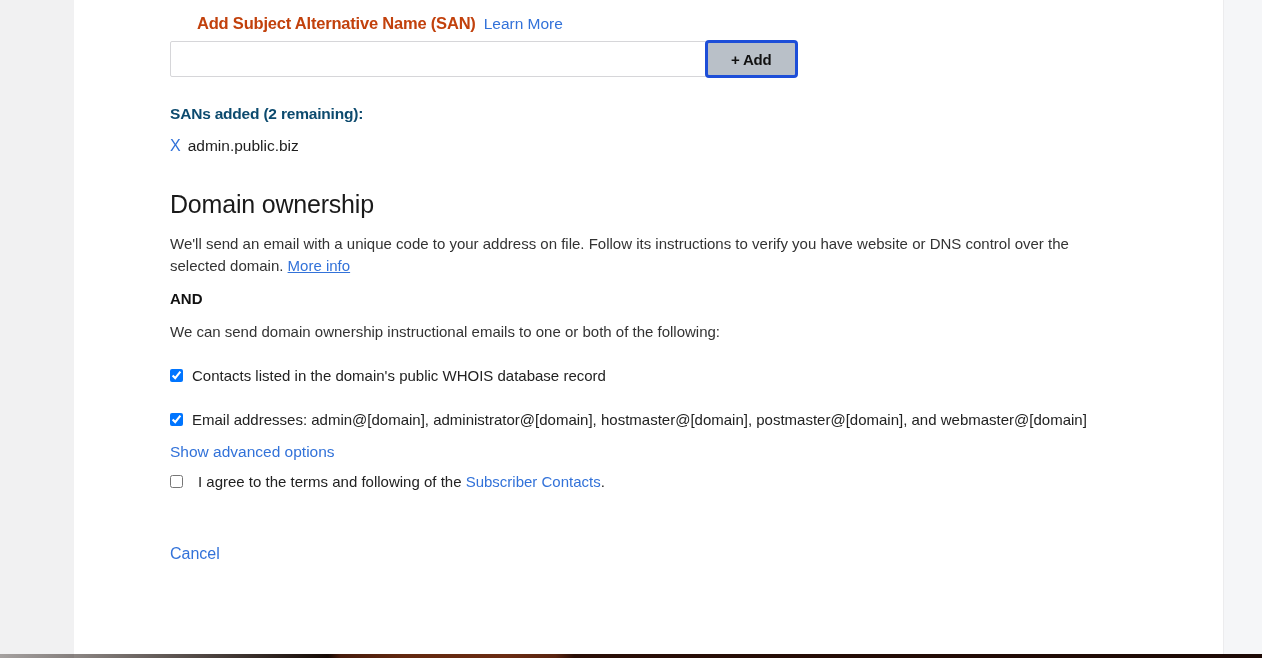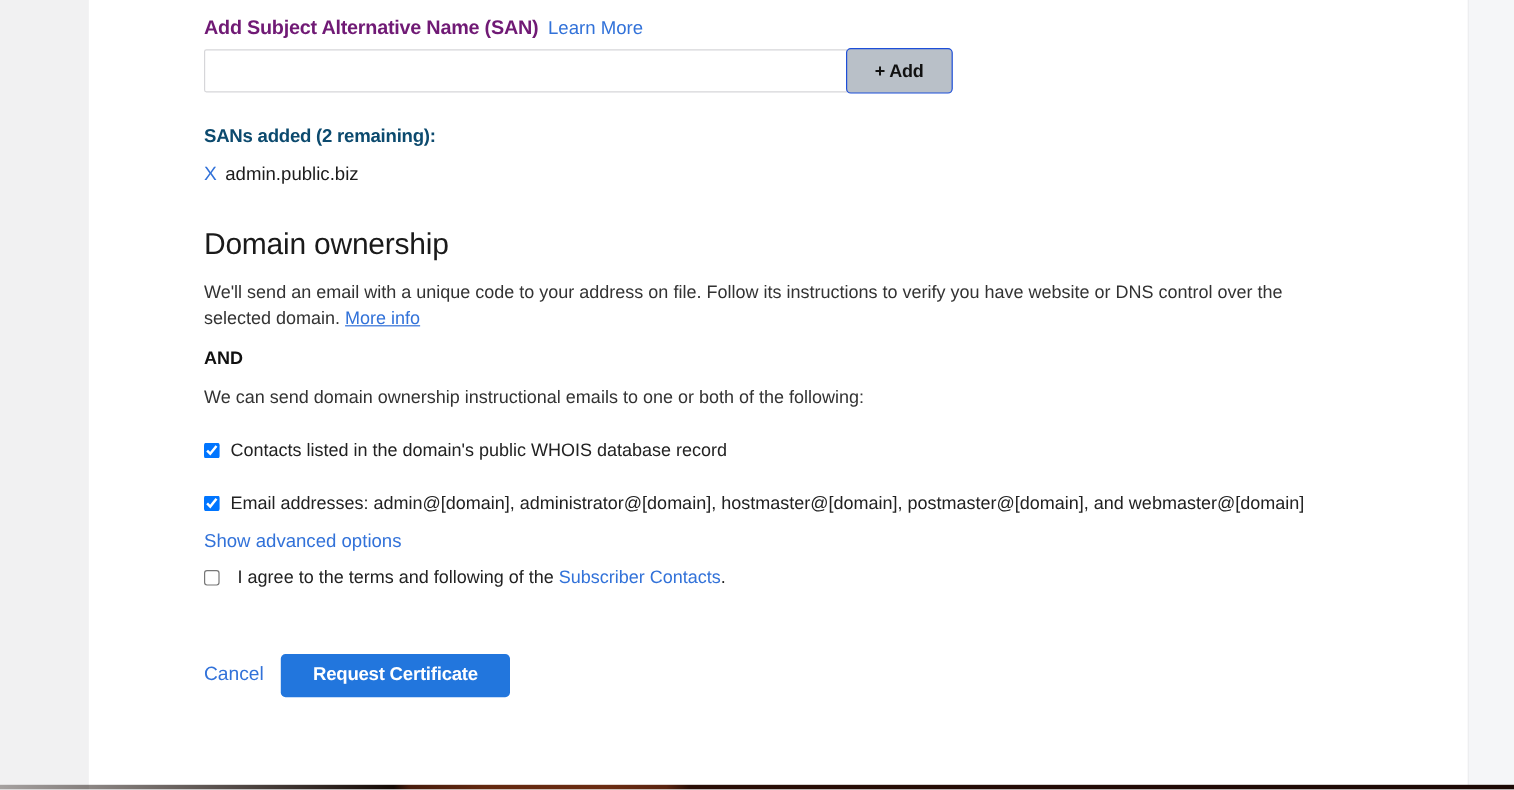--- a/index.html
+++ b/index.html
@@ -6,28 +6,28 @@
   html,body { width:1262px; height:658px; overflow:hidden; background:#f1f1f2;
               font-family:"Liberation Sans","DejaVu Sans",sans-serif; }
   .page { display:flex; width:1262px; height:658px; position:relative; }
   .left-gutter  { width:74px; background:#f1f1f2; flex:none; }
   .right-gutter { width:39px; background:#f5f6f8; flex:none; border-left:1px solid #ececee; }
   .main { flex:1; background:#ffffff; padding:0 0 0 96px; position:relative; }
   .content { max-width:940px; color:#2b2b2b; font-size:15px; }
 
   
   .heading-row { padding-top:14px; display:flex; align-items:baseline; gap:8px; }
-  .bold-head { font-size:16.5px; font-weight:800; color:#701a75; letter-spacing:-0.2px; }
+  .bold-head { font-size:16.5px; font-weight:800; color:#c2410c; letter-spacing:-0.2px;margin-left:27px; }
   a.link { color:#3272d9; text-decoration:none; cursor:pointer; }
   a.link-underline { color:#3272d9; text-decoration:underline; cursor:pointer; }
   .learn-more { font-size:15.5px; }
   .input-row { margin-top:8px; display:flex; align-items:flex-start; width:629px; }
   .san-input { width:536px; height:36px; border:1px solid #d6d6d9; border-radius:2px 0 0 2px;
                font-size:15px; padding:0 10px; outline:none; background:#fff; }
-  .add-btn { height:38px; margin-top:-1px; margin-left:-1px; background:#b9c0c8; border:1px solid #1d4ed8;
+  .add-btn { height:38px; margin-top:-1px; margin-left:-1px; background:#b9c0c8; border:3px solid #1d4ed8;
              border-radius:4px; font-size:15px; font-weight:700; color:#111; padding:0 23px;
              cursor:pointer; font-family:inherit; letter-spacing:-0.2px; }
 
   .sans-label { margin-top:27px; font-size:15.5px; font-weight:800; color:#0c4a6e; letter-spacing:-0.2px; }
   .san-item { margin-top:14px; font-size:15.5px; color:#1d1d1d; }
   .san-item:first-of-type { margin-top:22px; }
   .san-item .remove-x { font-size:16px; margin-right:7px; }
 
   
   .h2 { margin-top:34px; font-size:25px; font-weight:400; color:#1a1a1a; line-height:30px; letter-spacing:-0.2px; }
@@ -105,21 +105,20 @@
         <a class="link">Show advanced options</a>
       </div>
 
       <div class="cb-row agree-row">
         <input type="checkbox" style="">
         <span><span>I agree to the terms and following of the </span><a class="link">Subscriber Contacts</a><span>.</span></span>
       </div>
 
       <div class="actions">
         <a class="link cancel-link">Cancel</a>
-        <button class="submit-btn">Request Certificate</button>
       </div>
 
     </div>
   </div>
 
   <div class="right-gutter"></div>
   <div class="bottom-bar"></div>
 </div>
 
 </body></html>

